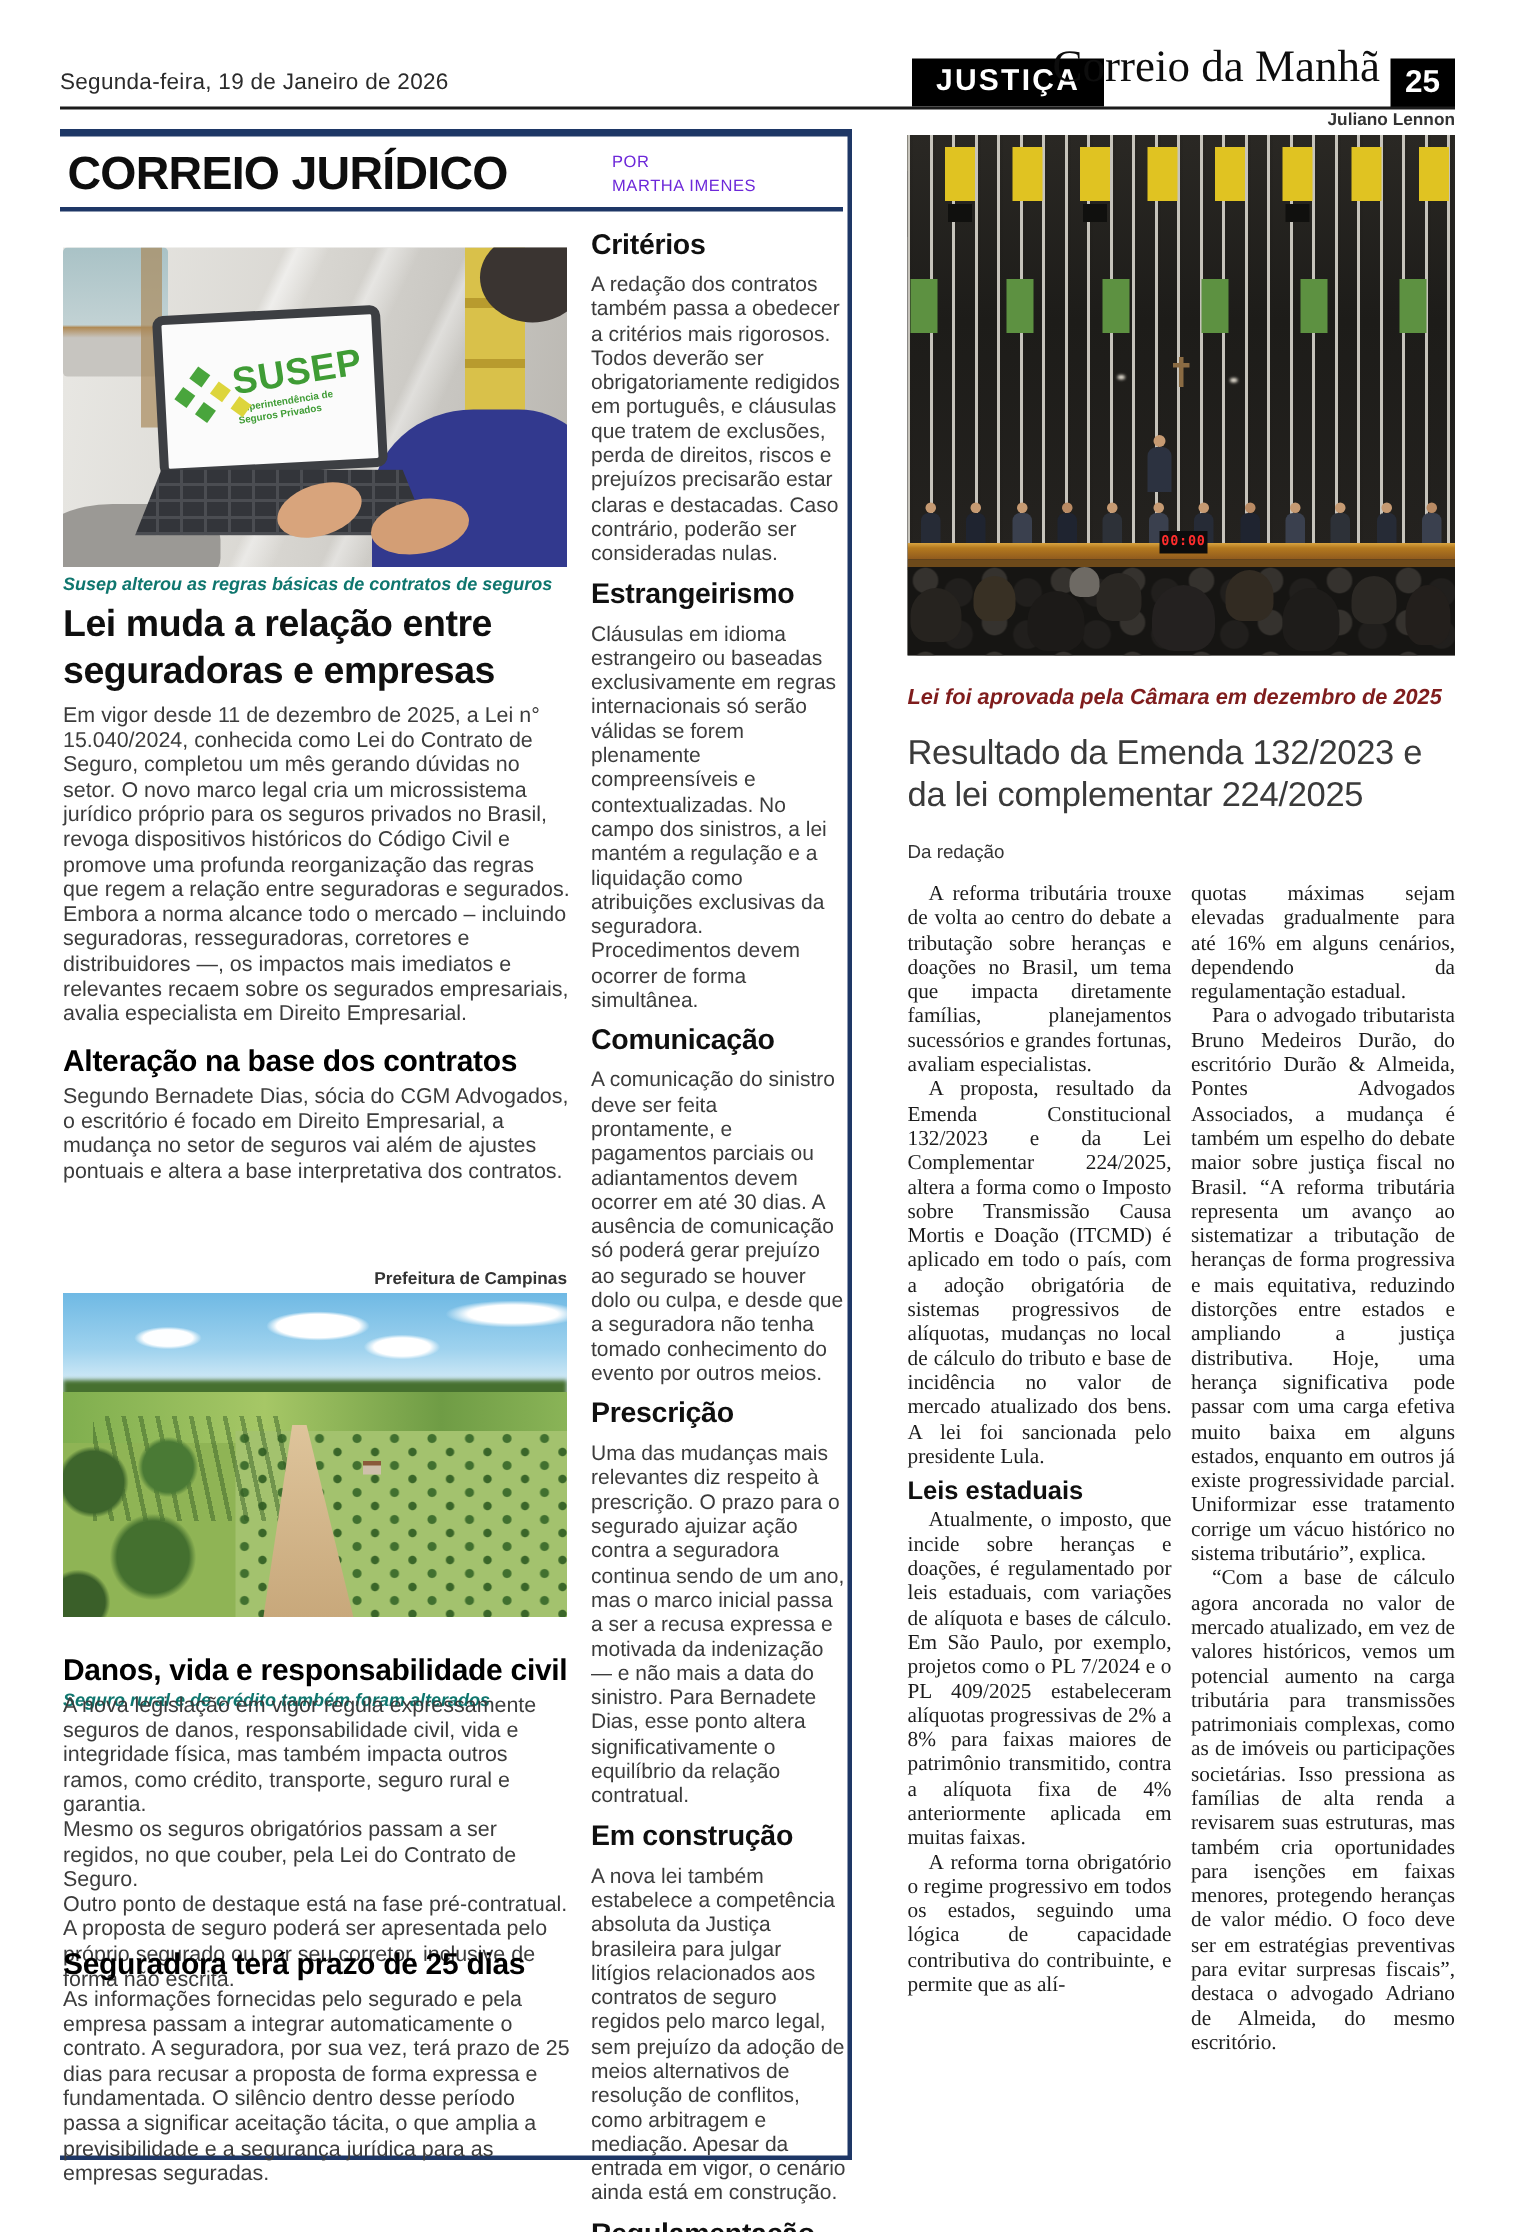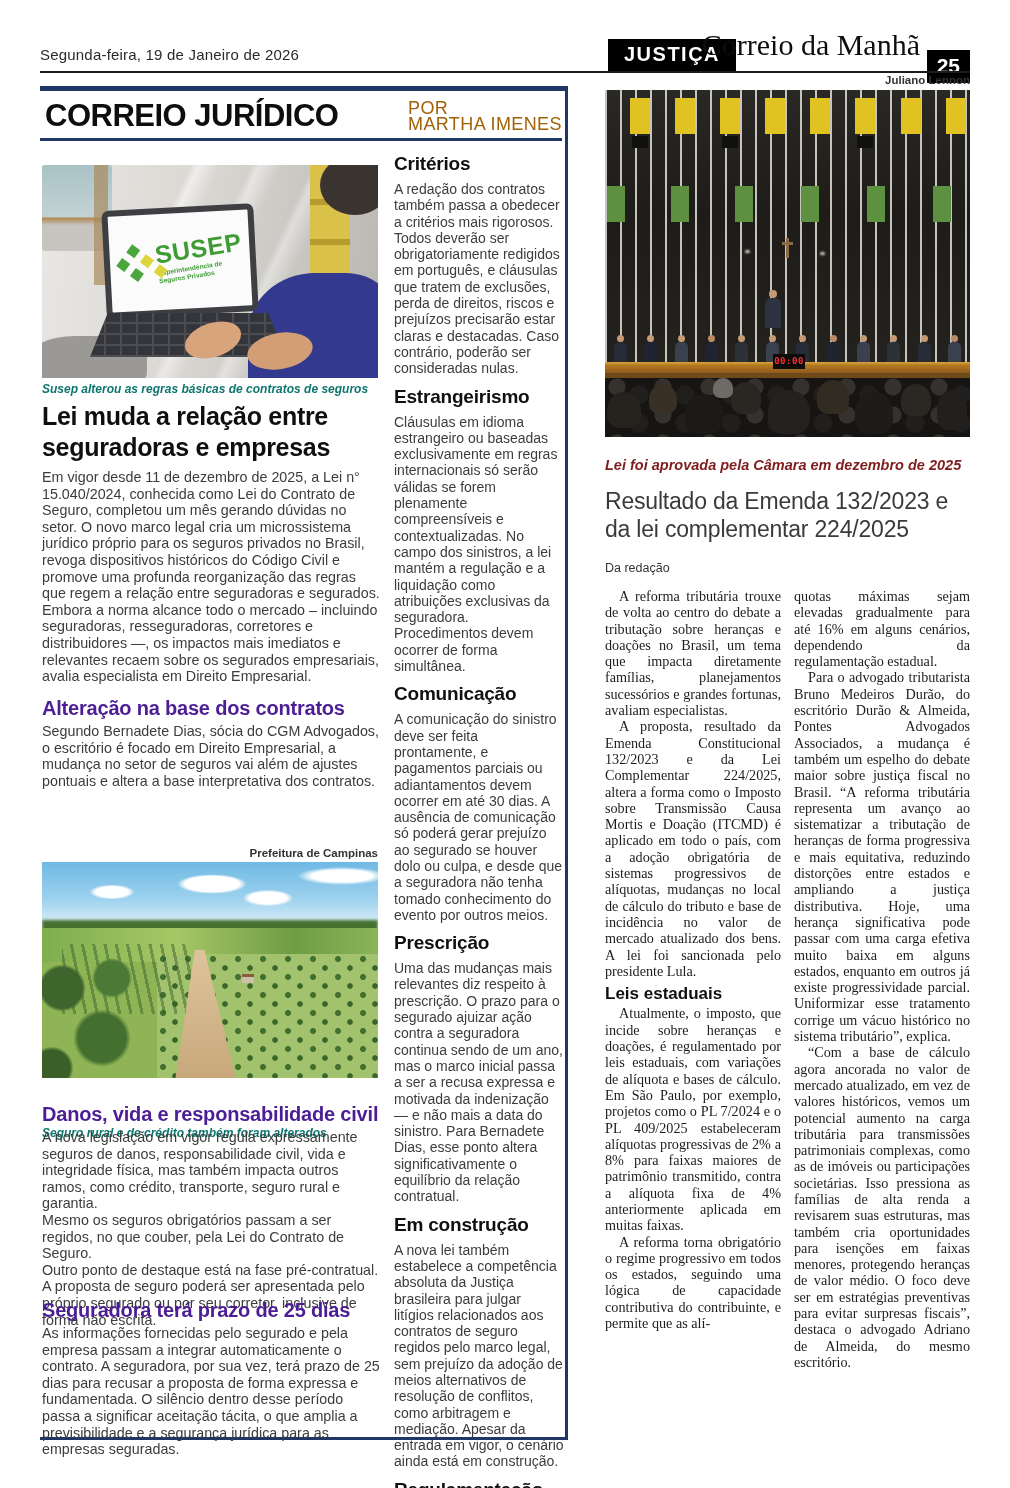--- a/index.html
+++ b/index.html
@@ -6,36 +6,36 @@
   html,body { background:#ffffff; }
   body { font-family:"Liberation Sans", sans-serif; }
   .page { position:relative; width:1010px; height:1488px; background:#fff; overflow:hidden; margin:0 auto; }
 
   
   .hdr-date { position:absolute; left:40px; top:46px; font-size:15px; color:#2b2b2b; letter-spacing:.2px; }
   .tag-box { position:absolute; left:608px; top:39px; background:#000; color:#fff; font-weight:700;
              font-size:20px; letter-spacing:1.5px; padding:4px 16px 5px; }
   .masthead { position:absolute; right:90px; top:28px; font-family:"Liberation Serif", serif;
               font-weight:400; font-size:30px; color:#0d0d0d; }
-  .page-num { position:absolute; right:40px; top:50px; background:#000; color:#fff; font-weight:700;
+  .page-num { position:absolute; right:40px; top:39px; background:#000; color:#fff; font-weight:700;
               font-size:21px; padding:4px 10px 5px; }
   .top-rule { position:absolute; left:40px; right:40px; top:71px; height:2px; background:#1b1b1b; }
 
   
   .cj-wrap { position:absolute; left:40px; top:86px; width:528px; height:1354px;
              border-top:5px solid #1e3766; border-right:3px solid #1e3766; border-bottom:3px solid #1e3766; }
   .cj-header { position:absolute; left:0; top:0; width:522px; height:50px; border-bottom:3px solid #1e3766; }
   .cj-title { position:absolute; left:5px; top:7px; font-size:31px; font-weight:800; letter-spacing:-.5px; color:#0e0e0e; }
-  .cj-byline { position:absolute; left:368px; top:9px; font-size:18px; line-height:16px; color:#a16207; letter-spacing:.4px; }
+  .cj-byline { position:absolute; left:368px; top:9px; font-size:11px; line-height:16px; color:#6d28d9; letter-spacing:.4px; }
 
   .photo-credit { font-size:11.5px; font-weight:600; color:#333; text-align:right; }
   .caption { font-style:italic; font-weight:600; font-size:12px; color:#0f766e; }
   .body-text { font-size:14.3px; line-height:16.6px; color:#3c3c3c; }
   .body-text p { margin:0; }
-  .subhead { font-size:20px; font-weight:700; color:#4c1d95; letter-spacing:-.2px; }
+  .subhead { font-size:20px; font-weight:700; color:#000000; letter-spacing:-.2px; }
   .art-headline { font-size:25px; line-height:31px; font-weight:700; color:#0f0f0f; letter-spacing:-.3px; }
 
   .abs { position:absolute; }
 
   
   .mid-col { position:absolute; left:354px; top:62px; width:170px; }
   .mid-section { margin-bottom:9px; }
   .mid-section .m-title { font-size:19px; font-weight:700; color:#101010; margin-bottom:6px; letter-spacing:-.2px; }
   .mid-section .m-body { font-size:14px; line-height:16.3px; color:#3c3c3c; }
 

